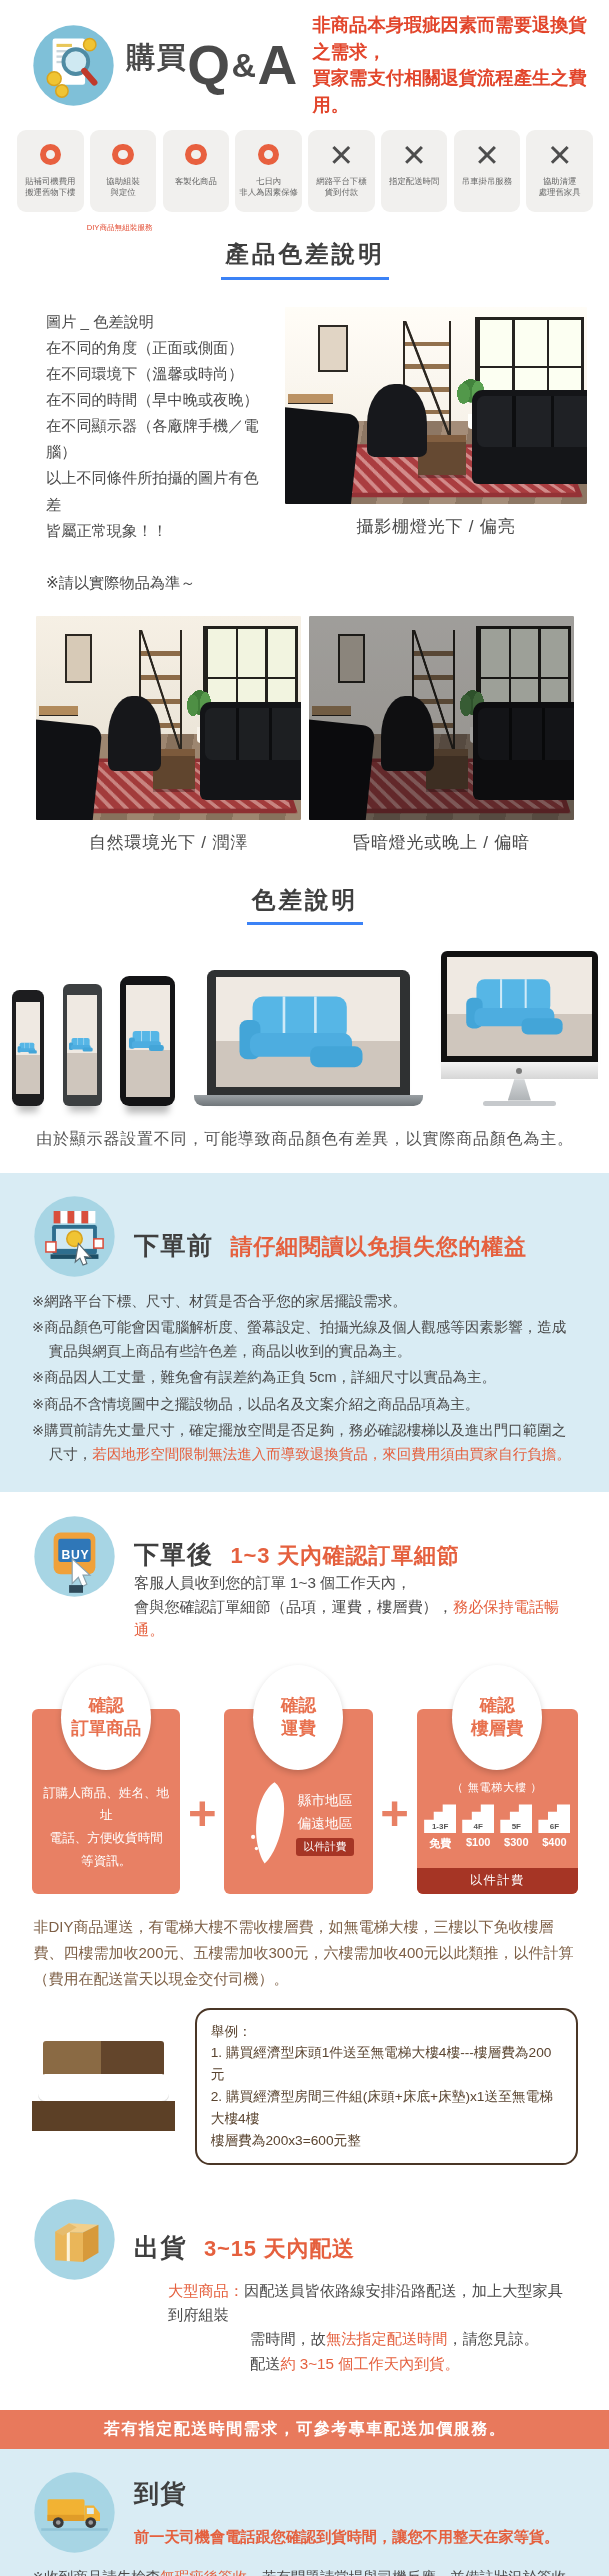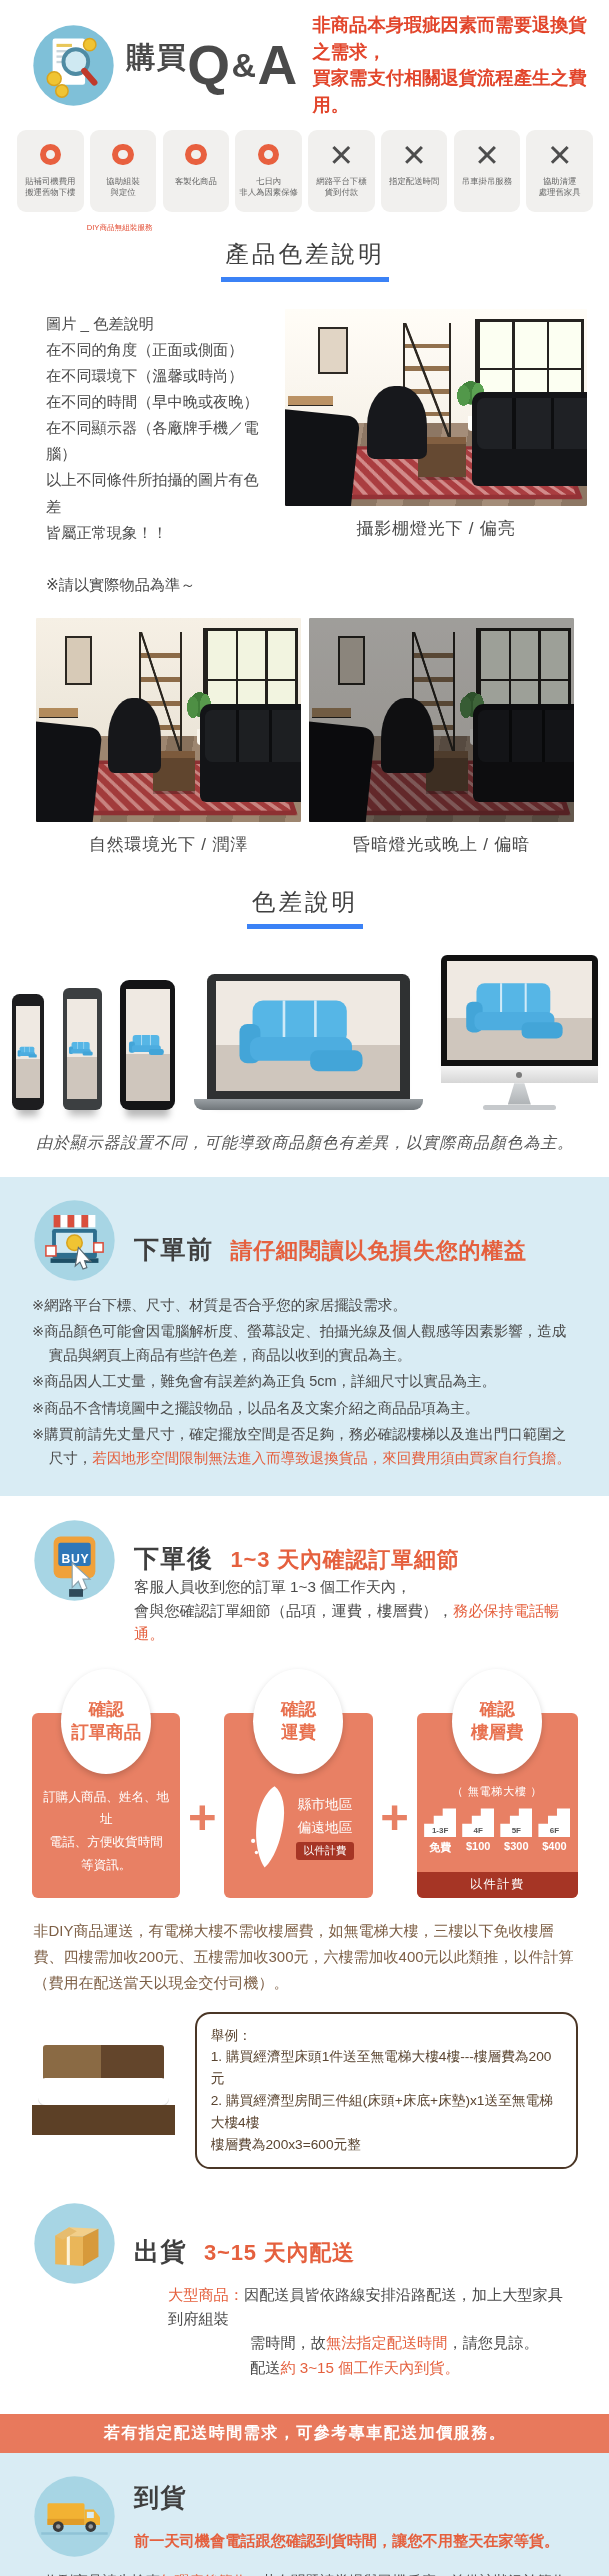--- a/index.html
+++ b/index.html
@@ -25,22 +25,22 @@
   .svc-box{background:#f1f0ee;border-radius:9px;padding:9.1px 2.3px 7.6px;min-height:82px;
            display:flex;flex-direction:column;align-items:center;justify-content:flex-start;gap:6.1px;}
   .mark-wrap{height:30.5px;display:flex;align-items:center;justify-content:center;}
   .mark-o{width:21.3px;height:21.3px;border:6.9px solid #e8603f;border-radius:50%;}
   .mark-x::before{content:"✕";font-size:30.5px;font-weight:bold;color:#4d4d4d;line-height:1;}
   .svc-lines{font-size:8.4px;color:#666;line-height:1.35;display:flex;flex-direction:column;}
   .svc-note{position:absolute;left:-3px;top:93px;width:91px;font-size:7.6px;color:#e2482e;text-align:left;white-space:nowrap;}
 
   
   .big-title{text-align:center;margin:26px 0 7.6px;}
-  .big-title span{display:inline-block;font-size:23.6px;font-weight:normal;color:#3f3f3f;
-                  letter-spacing:3px;border-bottom:5px solid #3b82f6;padding:0 4.6px 6.1px;}
+  .big-title span{display:inline-block;font-size:23.6px;font-weight:bold;color:#3f3f3f;
+                  letter-spacing:3px;border-bottom:3px solid #3b82f6;padding:0 4.6px 6.1px;}
 
   
   .cd-row{display:flex;padding:20px 23px 0 46px;gap:13.7px;}
   .cd-text{flex:1;font-size:15.2px;line-height:1.72;color:#4a4a4a;padding-top:1.5px;}
   .cd-note{font-size:15.2px;color:#4a4a4a;margin-top:26px;}
   .photo-col{width:302px;}
   .caption{text-align:center;font-size:17px;color:#4a4a4a;margin:10.7px 0 4.6px;letter-spacing:0.8px;}
   .pair-row{display:flex;justify-content:center;gap:8px;padding:20px 30.5px 0;}
   .pair-col{width:265px;}
   .scene{position:relative;overflow:hidden;background:#efebe6;height:197px;border-radius:1.5px;}
@@ -95,21 +95,21 @@
   .tablet{width:75px;height:130px;background:#141416;border-radius:9.1px;padding:9.1px 5.3px;}
   .laptop{display:flex;flex-direction:column;align-items:center;}
   .lap-screen{width:203px;height:125px;background:#2f3132;border-radius:7.6px 7.6px 0 0;padding:7.6px 9.1px;}
   .lap-base{width:229px;height:11.4px;background:linear-gradient(#9aa0a4,#70767a);border-radius:0 0 9.1px 9.1px;}
   .imac{display:flex;flex-direction:column;align-items:center;}
   .imac-screen{width:157px;height:111px;background:#111;border-radius:6.1px 6.1px 0 0;padding:6.1px;}
   .imac-chin{width:157px;height:17px;background:linear-gradient(#f4f4f4,#d6d6d6);display:flex;align-items:center;justify-content:center;}
   .imac-chin::before{content:"";width:6.1px;height:6.1px;border-radius:50%;background:#7a7a7a;}
   .imac-stand{width:23px;height:21.3px;background:linear-gradient(#d4d7d9,#aeb2b5);clip-path:polygon(28% 0,72% 0,100% 100%,0 100%);}
   .imac-foot{width:73px;height:5.3px;background:#c6c9cc;border-radius:3px;}
-  .display-note{text-align:center;font-size:16px;color:#555;padding:17px 15.2px 23px;letter-spacing:0.8px;font-style:italic;}
+  .display-note{text-align:center;font-size:16px;color:#555;padding:17px 15.2px 23px;letter-spacing:0.8px;}
 
   
   .sec-blue{background:var(--blue-bg);}
   .sec{padding:21.3px 32px 23px;}
   .sec-head{display:flex;align-items:center;gap:17px;margin-bottom:10.7px;}
   .head-icon{flex:0 0 85px;height:85px;}
   .head-titles{display:flex;align-items:baseline;gap:17px;flex-wrap:wrap;}
   .h-dark{font-size:25px;font-weight:bold;color:#3f3f3f;letter-spacing:1.5px;white-space:nowrap;}
   .h-orange{font-size:22px;font-weight:bold;color:var(--accent);letter-spacing:0.8px;margin-top:20px;}
   .h-orange-sm{font-size:15.2px;font-weight:bold;color:var(--accent);}

